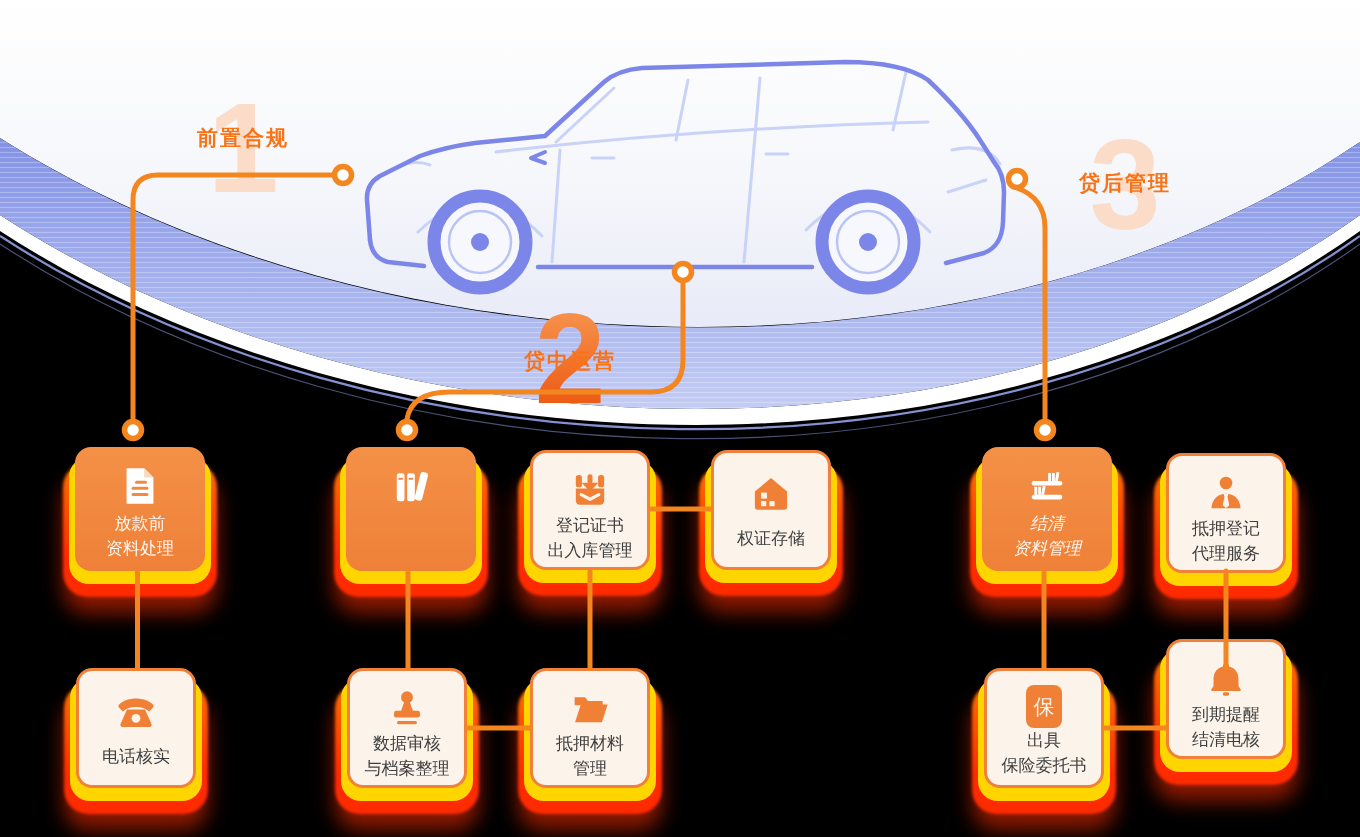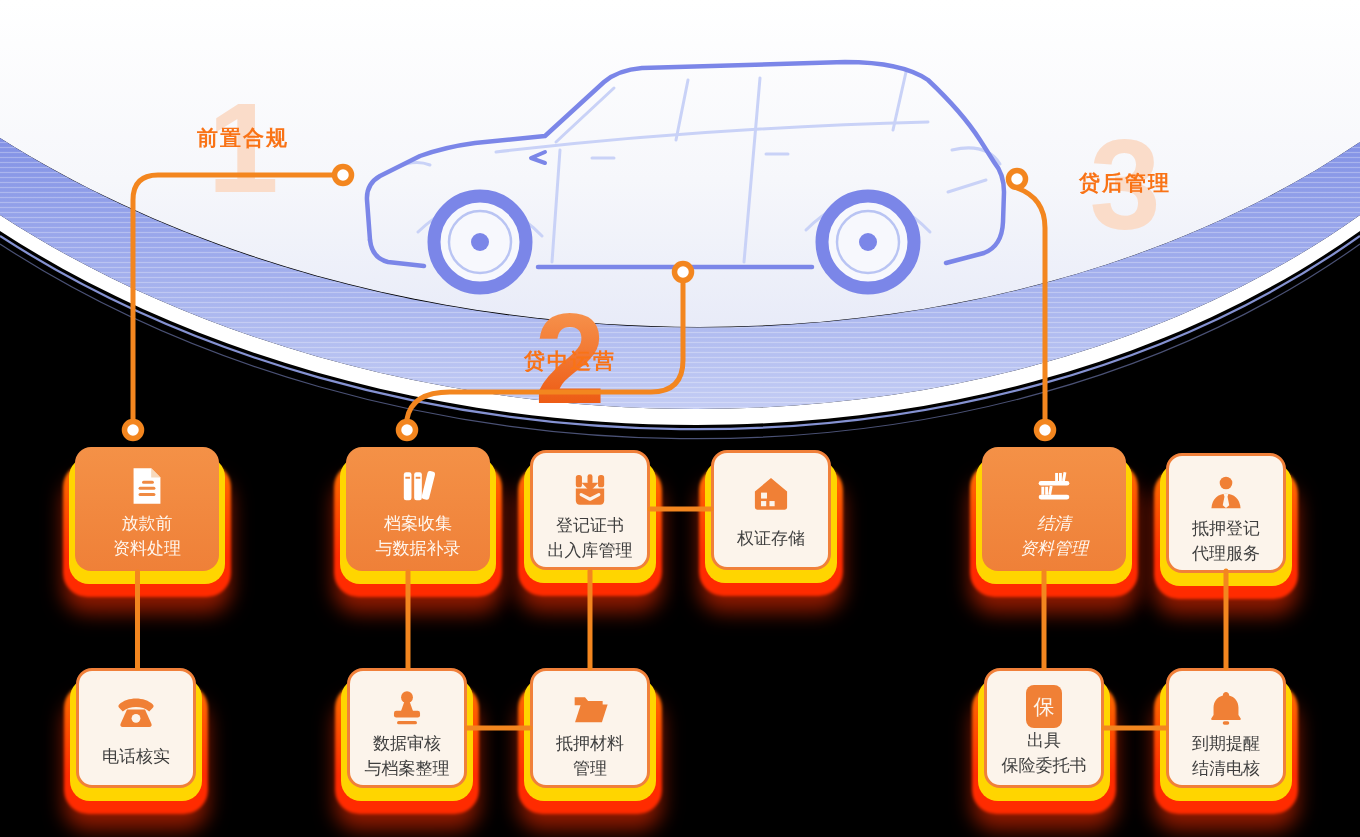--- a/index.html
+++ b/index.html
@@ -22,21 +22,21 @@
   
   .card-wrap{position:absolute;z-index:3;}
   .card-wrap::before{content:"";position:absolute;left:-6px;right:-6px;top:10px;bottom:-13px;
       background:#FFD500;border-radius:20px;z-index:0;}
   .card-wrap::after{content:"";position:absolute;left:-12px;right:-12px;top:16px;bottom:-26px;
       background:linear-gradient(180deg,#FF7000 0%,#FF2B00 70%);border-radius:24px;
       box-shadow:0 16px 20px rgba(255,45,0,.55);filter:blur(1.5px);z-index:-1;}
   .card{position:relative;z-index:2;width:120px;height:120px;border-radius:16px;
       display:flex;flex-direction:column;align-items:center;justify-content:flex-start;
       padding-top:14px;box-sizing:border-box;}
-  .card.orange{width:144px;height:124px;background:linear-gradient(180deg,#F49147,#EF8038);
+  .card.orange{width:130px;height:124px;background:linear-gradient(180deg,#F49147,#EF8038);
       color:#FFF7EF;}
   .card.cream{background:#FCF4EB;border:3px solid #F0803A;color:#3E3E3E;}
   .card .ic{height:52px;display:flex;align-items:center;justify-content:center;}
   .card .txt{font-size:17px;line-height:25px;text-align:center;font-weight:500;
       display:flex;flex-direction:column;justify-content:center;flex:1;padding-bottom:10px;}
   .card.cream .txt{color:#3E3E3E;}
   .badge-icon{width:36px;height:43px;background:#F08036;border-radius:8px;
       display:flex;align-items:center;justify-content:center;color:#FCF4EB;font-size:21px;}
 </style>
 </head>
@@ -163,24 +163,20 @@
             <rect x="4.6" y="4.8" width="4" height="14.6" rx="1.2"></rect>
             <rect x="10" y="4.8" width="4" height="14.6" rx="1.2"></rect>
             <rect x="15.4" y="4.2" width="4" height="15" rx="1.2" transform="rotate(14 17.4 11.7)"></rect>
           </g>
           <g fill="#F08A42">
             <rect x="5.4" y="7.2" width="2.4" height="1"></rect>
             <rect x="10.8" y="7.2" width="2.4" height="1"></rect>
           </g>
         </svg>
       </div>
-      <div class="txt">
-        <div>档案收集</div>
-        <div>与数据补录</div>
-      </div>
     </div>
   </div>
 
   <div class="card-wrap" style="left:530px;top:450px;border-radius:26px;">
     <div class="card cream">
       <div class="ic">
         <svg width="46" height="46" viewBox="0 0 24 24">
           <g fill="#F08036">
             <rect x="4.6" y="4.2" width="3.2" height="6.4" rx="1.4"></rect>
             <rect x="16.2" y="4.2" width="3.2" height="6.4" rx="1.4"></rect>
@@ -301,21 +297,21 @@
             <span>保</span>
           </div>
       </div>
       <div class="txt">
         <div>出具</div>
         <div>保险委托书</div>
       </div>
     </div>
   </div>
 
-  <div class="card-wrap" style="left:1166px;top:668px;">
+  <div class="card-wrap" style="left:1166px;top:639px;">
     <div class="card cream">
       <div class="ic">
         <svg width="46" height="46" viewBox="0 0 24 24">
           <path d="M12 3.6c.9 0 1.6.7 1.6 1.6v.3c2.9.7 4.9 3.2 4.9 6.3v3.9l1.1 1.6c.3.4 0 1-.5 1H4.9c-.5 0-.8-.6-.5-1l1.1-1.6v-3.9c0-3.1 2-5.6 4.9-6.3v-.3c0-.9.7-1.6 1.6-1.6z" fill="#F08036"></path>
           <rect x="10.3" y="18.9" width="3.4" height="1.8" rx="0.9" fill="#F08036"></rect>
         </svg>
       </div>
       <div class="txt">
         <div>到期提醒</div>
         <div>结清电核</div>

